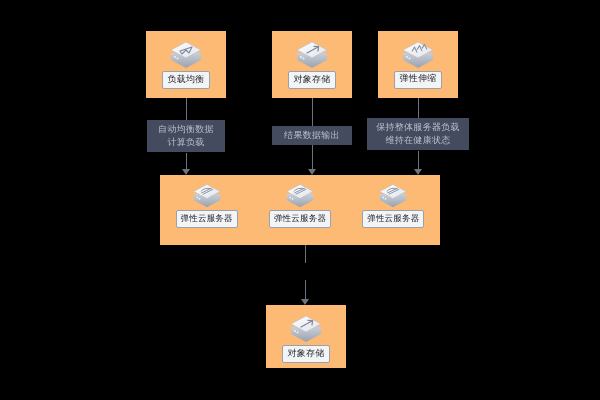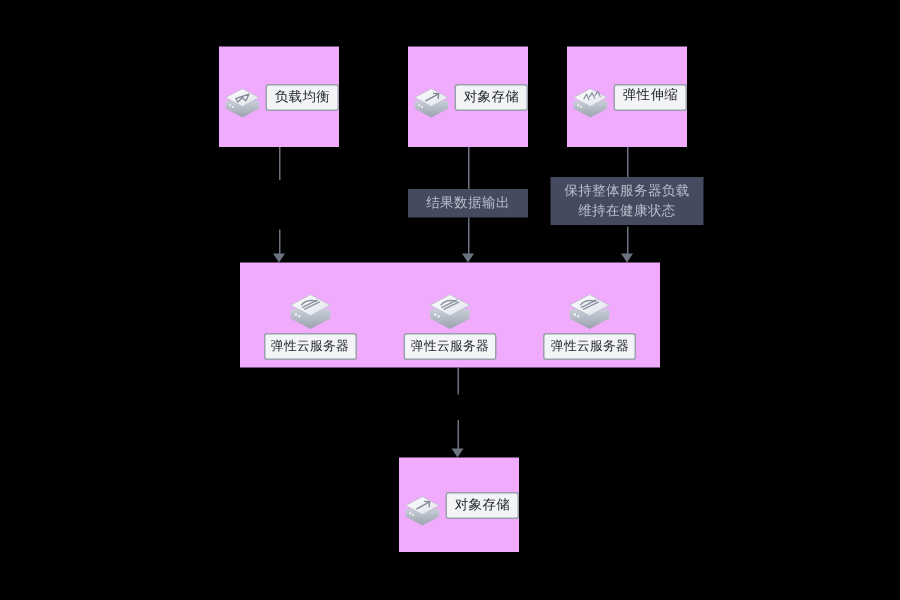--- a/index.html
+++ b/index.html
@@ -18,24 +18,24 @@
   #canvas {
     position: relative;
     width: 600px;
     height: 400px;
     background: #000000;
   }
 
   
   .panel {
     position: absolute;
-    background: #f0abfc;
+    background: #fdba74;
     box-sizing: border-box;
     display: flex;
-    flex-direction: row;
+    flex-direction: column;
     align-items: center;
     justify-content: flex-start;
   }
   .panel.top    { width: 80px;  height: 67px; top: 31px; }
   .panel.bottom { width: 80px;  height: 63px; top: 305px; left: 266px; }
   .panel.cluster{ width: 280px; height: 70px; top: 175px; left: 160px; }
 
   
   .icon-wrap {
     position: relative;
@@ -66,21 +66,21 @@
   }
   .panel.cluster .chip { font-size: 8.5px; padding: 3px 4px 4px 4px; }
 
   
   .cluster-inner {
     display: flex;
     width: 100%;
     height: 100%;
     justify-content: space-around;
     align-items: flex-start;
-    padding-top: 12px;
+    padding-top: 0;
     box-sizing: border-box;
   }
   .cluster-node {
     display: flex;
     flex-direction: column;
     align-items: center;
   }
 
   
   .conn-line {
@@ -159,20 +159,22 @@
         <path d="M20 12.8 L22.5 8.6 L25 14" fill="none" stroke="#8b93a1" stroke-width="1.1" stroke-linejoin="round"></path>
         <path d="M25 11.4 L27.5 7.4 L30 12.6" fill="none" stroke="#8b93a1" stroke-width="1.1" stroke-linejoin="round"></path>
         <circle cx="10" cy="20" r="0.9" fill="#ffffff" opacity="0.85"></circle>
         <circle cx="12.5" cy="21.4" r="0.9" fill="#ffffff" opacity="0.85"></circle>
       </svg>
     </div>
     <div class="chip">弹性伸缩</div>
   </div>
 
   <div class="conn-line" style="left:186px; top:98px; height:22px;"></div>
+  <div class="conn-label" style="left:147px; top:120px; width:78px;">自动均衡数据
+计算负载</div>
   <div class="conn-line" style="left:186px; top:153px; height:17px;"></div>
   <div class="arrow-head" style="left:182px; top:169px;"></div>
 
   <div class="conn-line" style="left:312px; top:98px; height:28px;"></div>
   <div class="conn-label" style="left:272px; top:126px; width:80px;">结果数据输出</div>
   <div class="conn-line" style="left:312px; top:145px; height:25px;"></div>
   <div class="arrow-head" style="left:308px; top:169px;"></div>
 
   <div class="conn-line" style="left:418px; top:98px; height:20px;"></div>
   <div class="conn-label" style="left:367px; top:118px; width:102px;text-align:center;">保持整体服务器负载

